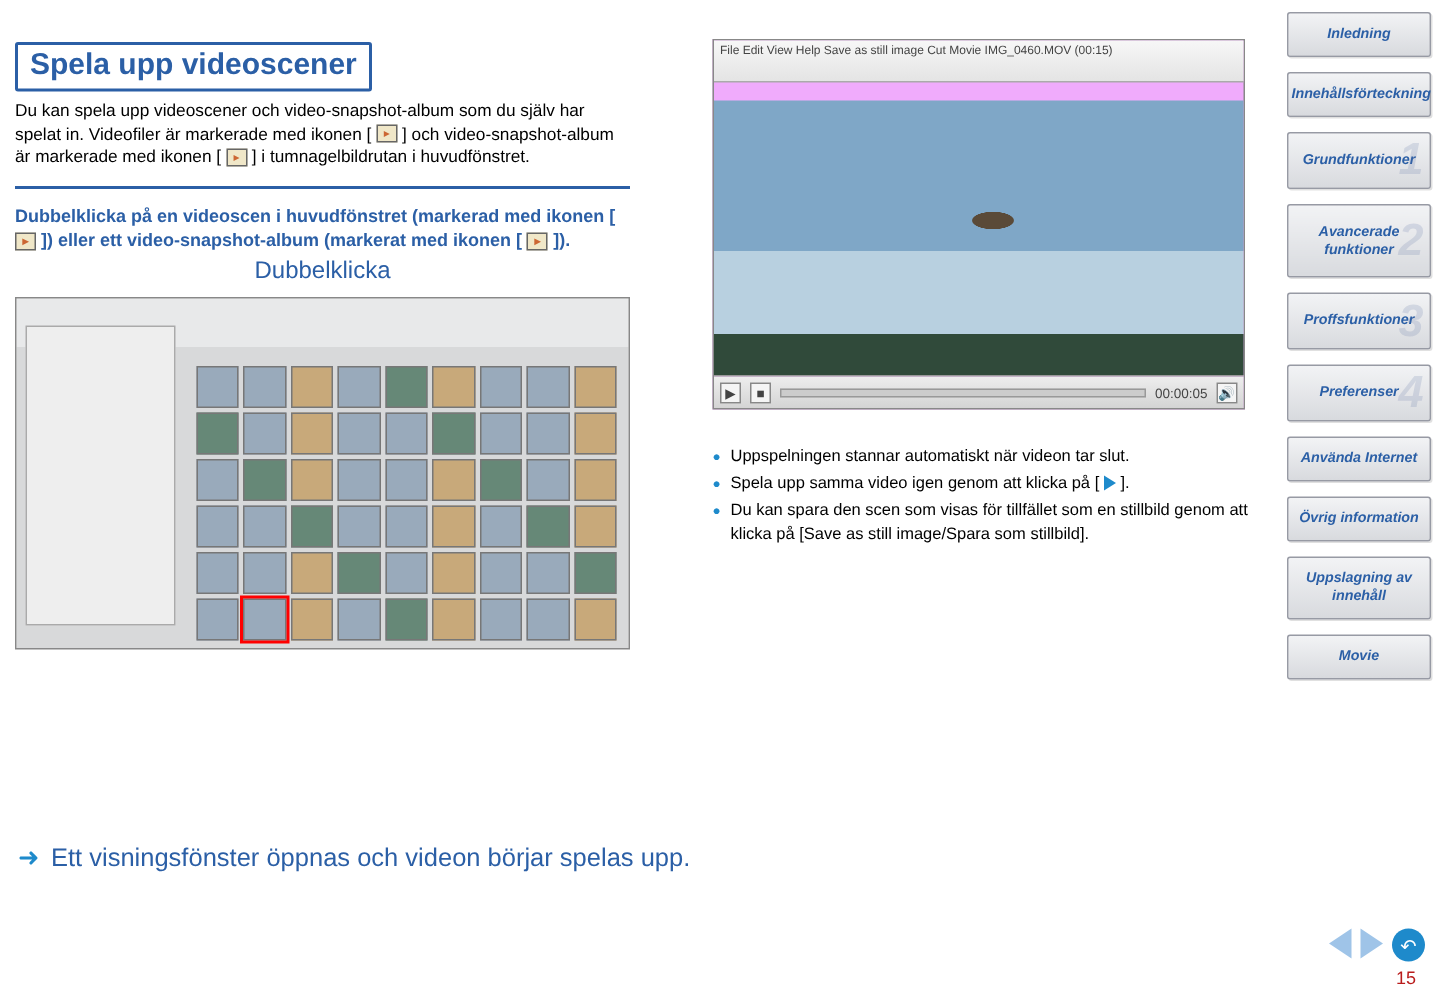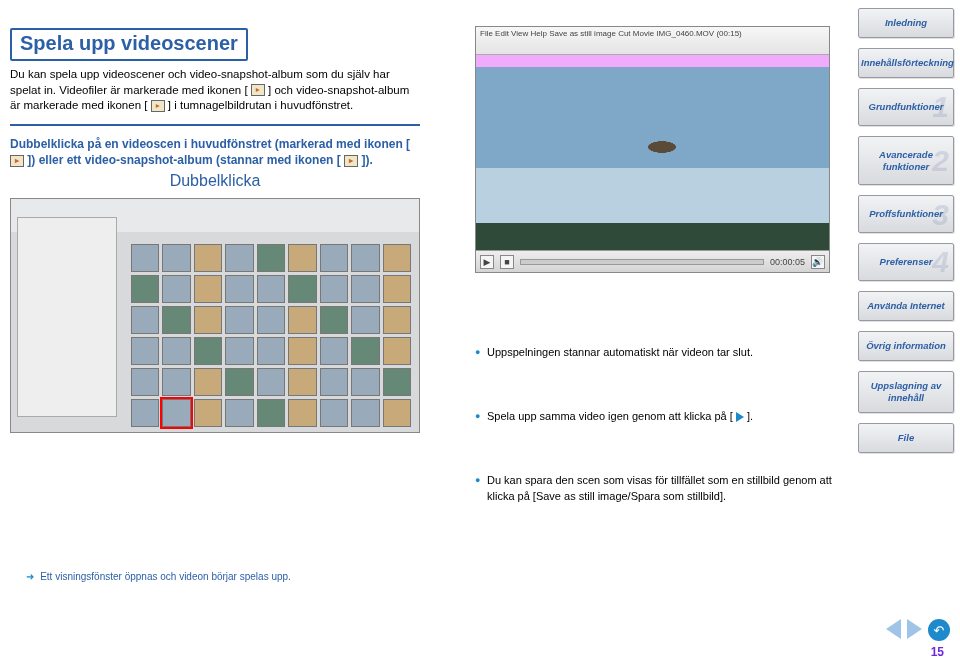--- a/index.html
+++ b/index.html
@@ -145,42 +145,40 @@
     left: 475px; top: 297px;
     width: 367px;
     font-size: 11px;
     line-height: 1.45;
   }
   .bullets li {
     list-style: none;
     position: relative;
     padding-left: 12px;
     margin-bottom: 2px;
-    margin-top: 48px;
   }
   .bullets li::before {
     content: "●";
     position: absolute; left: 0; top: 1px;
     color: #1e8acb;
     font-size: 9px;
   }
   .play-sym {
     display:inline-block;
     width:0; height:0;
     border-left:8px solid #1e8acb;
     border-top:5px solid transparent;
     border-bottom:5px solid transparent;
     vertical-align:middle;
   }
   .result-line {
     position:absolute;
     left:12px; bottom:58px;
-    font-size:10px;
+    font-size:17px;
     color:#2b5fa6;
-    margin-left:14px;
   }
   .result-line .arrow {
     color:#1e8acb;
     margin-right:3px;
   }
 
   
   .sidebar {
     position: absolute;
     right: 6px; top: 8px;
@@ -225,21 +223,21 @@
   .nav-icons .tri.left { border-right:15px solid #9fc4e8; }
   .nav-icons .tri.right { border-left:15px solid #9fc4e8; }
   .nav-icons .round {
     width:22px; height:22px; border-radius:50%;
     background:#1e8acb; color:#fff;
     display:flex; align-items:center; justify-content:center;
     font-size:13px;
   }
   .pagenum {
     position:absolute; right:16px; bottom:8px;
-    font-size:12px; color:#6d28d9;font-weight:bold;
+    font-size:12px; color:#b91c1c;
   }
 </style>
 </head>
 <body>
 
 <div class="main-content">
   <div class="title-box">Spela upp videoscener</div>
 
   <p class="para">
     <span>Du kan spela upp videoscener och video-snapshot-album som du själv har spelat in. Videofiler är markerade med ikonen [</span>
@@ -247,21 +245,21 @@
     <span>] och video-snapshot-album är markerade med ikonen [</span>
     <span class="inline-icon snap">▸</span>
     <span>] i tumnagelbildrutan i huvudfönstret.</span>
   </p>
 
   <div class="divider"></div>
 
   <p class="instruction">
     <span>Dubbelklicka på en videoscen i huvudfönstret (markerad med ikonen [</span>
     <span class="inline-icon video">▸</span>
-    <span>]) eller ett video-snapshot-album (stannar med ikonen [</span>
+    <span>]) eller ett video-snapshot-album (markerat med ikonen [</span>
     <span class="inline-icon snap">▸</span>
     <span>]).</span>
     <span class="sub">Dubbelklicka</span>
   </p>
 
   <div class="screenshot-box">
     <div class="side"></div>
     <div class="thumbgrid">
       <div></div>
         <div></div>
@@ -376,21 +374,21 @@
   <div class="side-btn">
     <span>Använda Internet</span>
   </div>
   <div class="side-btn">
     <span>Övrig information</span>
   </div>
   <div class="side-btn">
     <span>Uppslagning av innehåll</span>
   </div>
   <div class="side-btn">
-    <span>File</span>
+    <span>Movie</span>
   </div>
 </div>
 
 <div class="nav-icons">
   <div class="tri left"></div>
   <div class="tri right"></div>
   <div class="round">↶</div>
 </div>
 <div class="pagenum">15</div>
 

